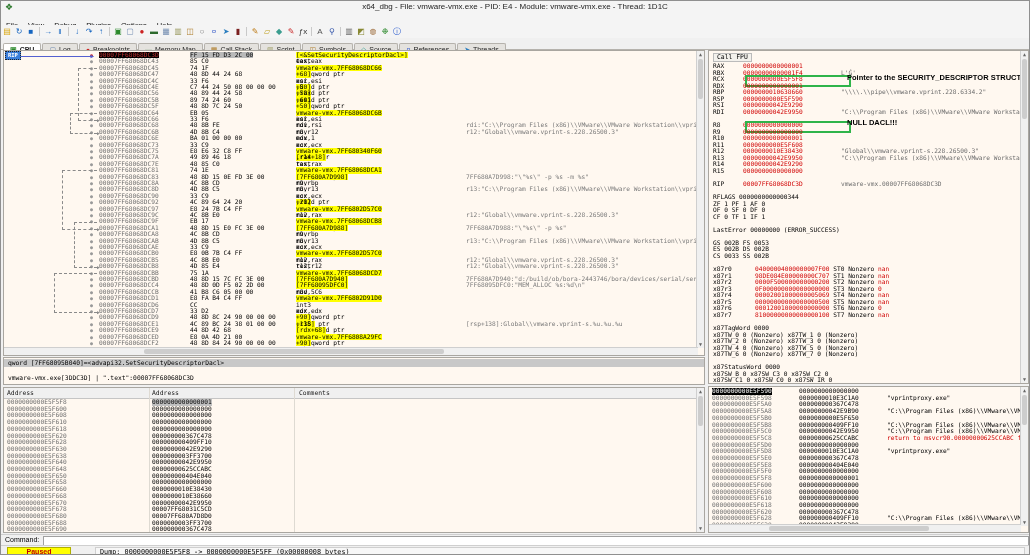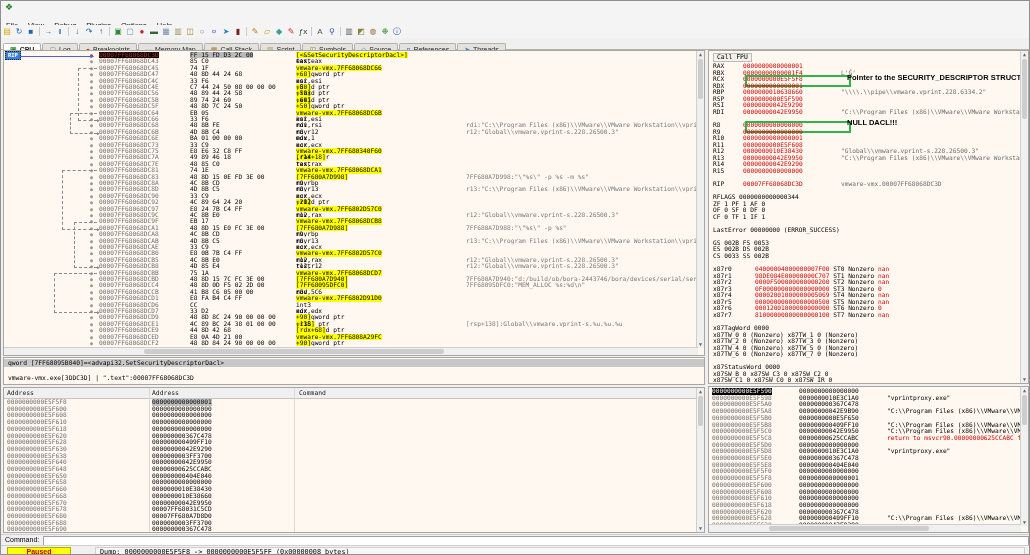--- a/index.html
+++ b/index.html
@@ -96,20 +96,21 @@
   #statusbar{position:absolute;left:0;top:544px;width:100%;height:11px;background:#f0f0f0;border-top:1px solid #cfcfcf;}
   #status-badge{position:absolute;left:6px;top:1px;width:62px;height:8px;background:#ffff00;border:1px solid #b0b000;color:#c00000;font-size:7px;font-weight:bold;text-align:center;line-height:8px;}
   #status-dump{position:absolute;left:94px;top:1px;right:4px;height:8px;border:1px solid #cfcfcf;background:#f7f7f7;font-size:6.8px;line-height:8px;padding-left:4px;color:#000;white-space:nowrap;}
 </style>
 </head>
 <body>
 
 <div id="window">
   <div id="titlebar">
     <span id="app-icon">❖</span>
+    <span id="title-text">x64_dbg - File: vmware-vmx.exe - PID: E4 - Module: vmware-vmx.exe - Thread: 1D1C</span>
   </div>
   <div id="menubar"><span class="menu-item">File</span><span class="menu-item">View</span><span class="menu-item">Debug</span><span class="menu-item">Plugins</span><span class="menu-item">Options</span><span class="menu-item">Help</span></div>
   <div id="toolbar"><span class="tb-icon" style="color: rgb(216, 162, 0);">▤</span><span class="tb-icon" style="color: rgb(21, 101, 192);">↻</span><span class="tb-icon" style="color: rgb(21, 101, 192);">■</span><span class="tb-sep"></span><span class="tb-icon" style="color: rgb(21, 101, 192);">→</span><span class="tb-icon" style="color: rgb(21, 101, 192);">‖</span><span class="tb-sep"></span><span class="tb-icon" style="color: rgb(21, 101, 192);">↓</span><span class="tb-icon" style="color: rgb(21, 101, 192);">↷</span><span class="tb-icon" style="color: rgb(21, 101, 192);">↑</span><span class="tb-sep"></span><span class="tb-icon" style="color: rgb(45, 138, 45);">▣</span><span class="tb-icon" style="color: rgb(112, 139, 176);">▢</span><span class="tb-icon" style="color: rgb(204, 34, 34);">●</span><span class="tb-icon" style="color: rgb(45, 106, 45);">▬</span><span class="tb-icon" style="color: rgb(112, 139, 176);">▦</span><span class="tb-icon" style="color: rgb(154, 154, 96);">▥</span><span class="tb-icon" style="color: rgb(176, 128, 48);">◫</span><span class="tb-icon" style="color: rgb(119, 119, 119);">○</span><span class="tb-icon" style="color: rgb(68, 102, 204);">¤</span><span class="tb-icon" style="color: rgb(42, 125, 191);">➤</span><span class="tb-icon" style="color: rgb(122, 32, 32);">▮</span><span class="tb-sep"></span><span class="tb-icon" style="color: rgb(192, 128, 32);">✎</span><span class="tb-icon" style="color: rgb(192, 160, 32);">▱</span><span class="tb-icon" style="color: rgb(58, 157, 143);">◆</span><span class="tb-icon" style="color: rgb(204, 51, 51);">✎</span><span class="tb-icon" style="color: rgb(51, 51, 51);">ƒx</span><span class="tb-sep"></span><span class="tb-icon" style="color: rgb(85, 85, 85);">A</span><span class="tb-icon" style="color: rgb(51, 85, 170);">⚲</span><span class="tb-sep"></span><span class="tb-icon" style="color: rgb(102, 102, 102);">▥</span><span class="tb-icon" style="color: rgb(136, 136, 51);">◩</span><span class="tb-icon" style="color: rgb(153, 102, 51);">◍</span><span class="tb-icon" style="color: rgb(45, 138, 45);">❉</span><span class="tb-icon" style="color: rgb(34, 85, 204);">ⓘ</span></div>
   <div id="tabbar"><div class="tab active"><span class="ticon" style="color: rgb(45, 138, 45);">▣</span><span>CPU</span></div><div class="tab"><span class="ticon" style="color: rgb(112, 139, 176);">▢</span><span>Log</span></div><div class="tab"><span class="ticon" style="color: rgb(204, 34, 34);">●</span><span>Breakpoints</span></div><div class="tab"><span class="ticon" style="color: rgb(45, 106, 45);">▬</span><span>Memory Map</span></div><div class="tab"><span class="ticon" style="color: rgb(176, 128, 48);">▦</span><span>Call Stack</span></div><div class="tab"><span class="ticon" style="color: rgb(154, 154, 96);">▥</span><span>Script</span></div><div class="tab"><span class="ticon" style="color: rgb(176, 128, 48);">◫</span><span>Symbols</span></div><div class="tab"><span class="ticon" style="color: rgb(42, 157, 143);">◇</span><span>Source</span></div><div class="tab"><span class="ticon" style="color: rgb(68, 102, 204);">¤</span><span>References</span></div><div class="tab"><span class="ticon" style="color: rgb(42, 125, 191);">➤</span><span>Threads</span></div></div>
 
   <div id="disasm" class="pane mono">
     <div id="disasm-rows">
         <div class="drow" style="top: 1px;">
           <span class="c-dot dot-bp">●</span>
           <span class="c-addr addr-sel">00007FF68068DC3D</span>
@@ -635,21 +636,21 @@
 
   <div id="infobox" class="pane mono">
     <div id="info-line1">qword [7FF68095B040]=&lt;advapi32.SetSecurityDescriptorDacl&gt;</div>
     <div id="info-line2">vmware-vmx.exe[3DDC3D] | ".text":00007FF68068DC3D</div>
   </div>
 
   <div id="dump" class="pane mono">
     <div id="dump-header">
         <span style="left: 3px;">Address</span>
         <span style="left: 148px;">Address</span>
-        <span style="left: 295px;">Command</span>
+        <span style="left: 295px;">Comments</span>
       </div>
     <div id="dump-rows">
         <div class="srow" style="top: 11px;">
           <span class="d-addr">0000000000E5F5F8</span>
           <span class="d-val sel">0000000000000001</span>
         </div>
         <div class="srow" style="top: 17.7px;">
           <span class="d-addr">0000000000E5F600</span>
           <span class="d-val">0000000000000000</span>
         </div>

